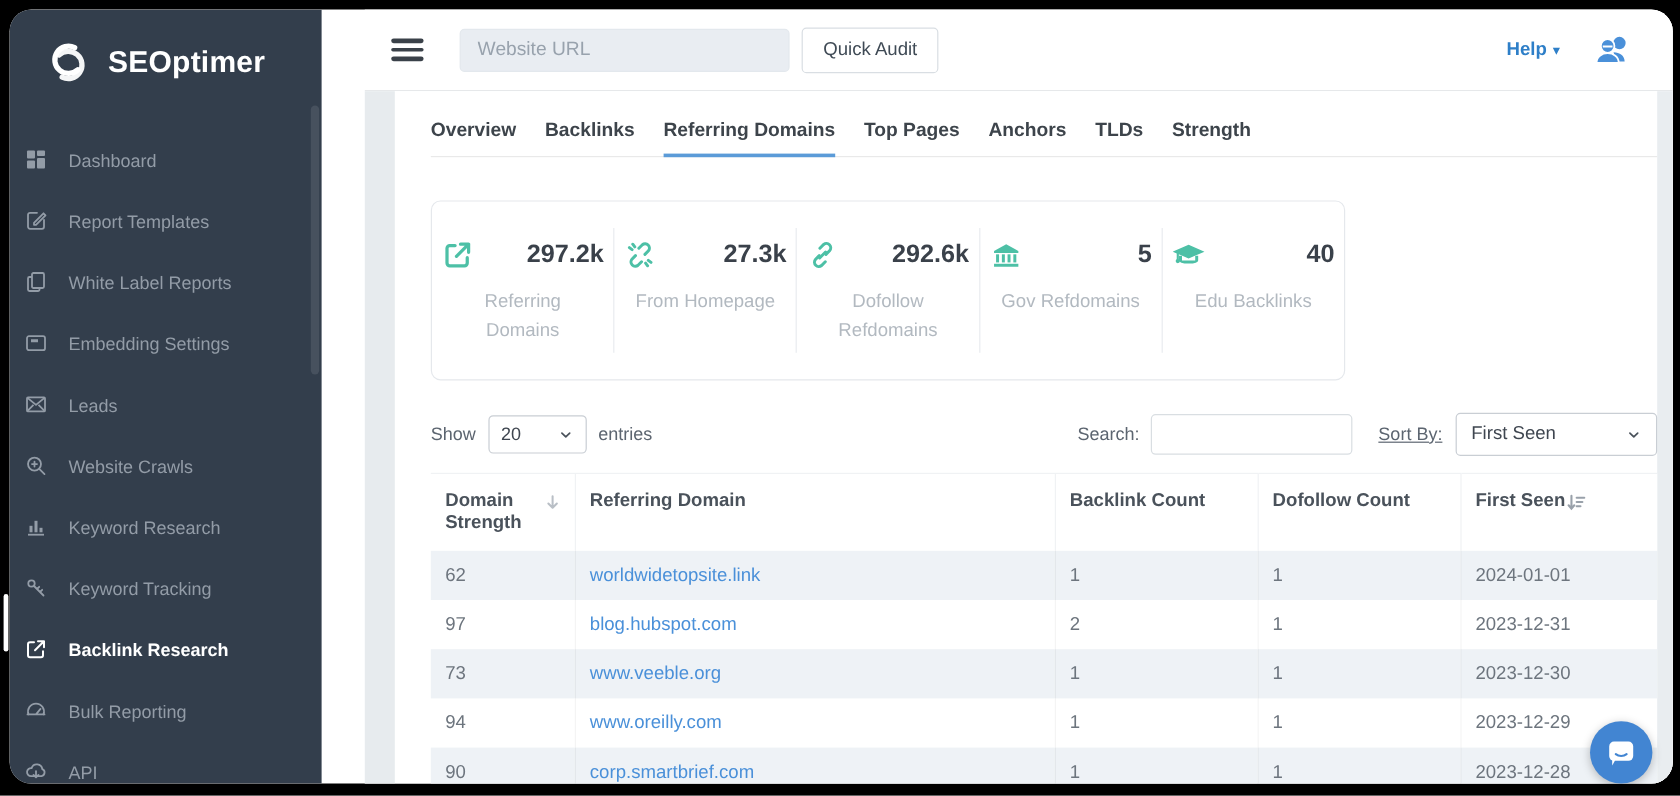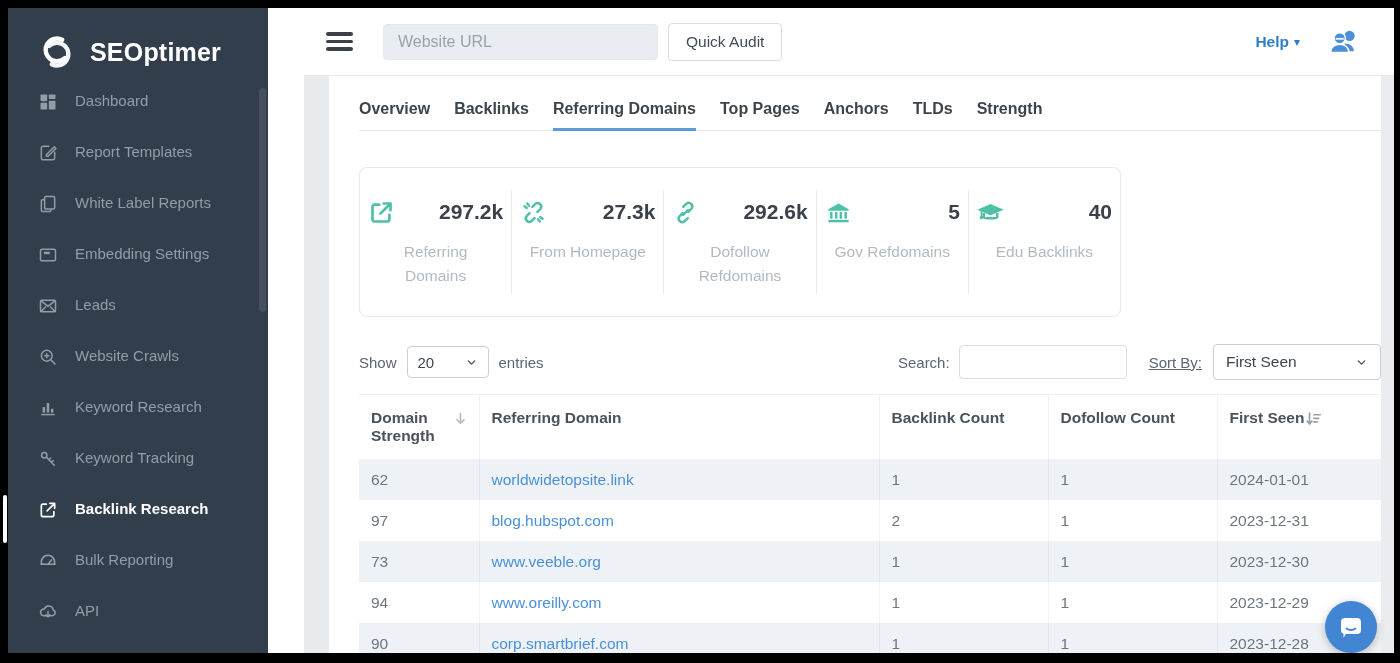--- a/index.html
+++ b/index.html
@@ -5,33 +5,33 @@
   * { box-sizing: border-box; margin: 0; padding: 0; }
   html,body { width:1400px; height:663px; }
   body {
     font-family: "Liberation Sans", "DejaVu Sans", sans-serif;
     background:#000;
     position:relative;
     overflow:hidden;
   }
   .app {
     position:absolute; left:8px; top:8px; right:6px; bottom:10px;
-    background:#fff; display:flex; overflow:hidden;
+    background:#fff; display:flex; overflow:hidden;border-radius:18px;
   }
   
   .sidebar {
     width:260px; flex:0 0 260px; background:#333e4c; color:#939ca7;
     position:relative; display:flex; flex-direction:column; padding-top:20px;
   }
   .logo { display:flex; align-items:center; padding-left:28px; height:48px; color:#fff; }
   .logo svg { width:42px; height:42px; margin-right:12px; }
   .logo-text { font-size:25px; font-weight:bold; letter-spacing:.2px; color:#fff; }
   .menu { margin-top:16px; display:flex; flex-direction:column; }
   .menu-item {
-    height:51px; display:flex; align-items:flex-start; padding-left:30px;
+    height:51px; display:flex; align-items:flex-end; padding-left:12px;
     font-size:15px; cursor:pointer; color:#939ca7;
   }
   .menu-item svg { width:20px; height:20px; margin-right:17px; flex:0 0 20px; }
   .menu-item.active { color:#fff; font-weight:bold; }
   .sidebar-thumb {
     position:absolute; right:2px; top:80px; width:7px; height:224px;
     background:#47515e; border-radius:4px;
   }
   
   .main { flex:1; position:relative; background:#fff;margin-left:36px; }

